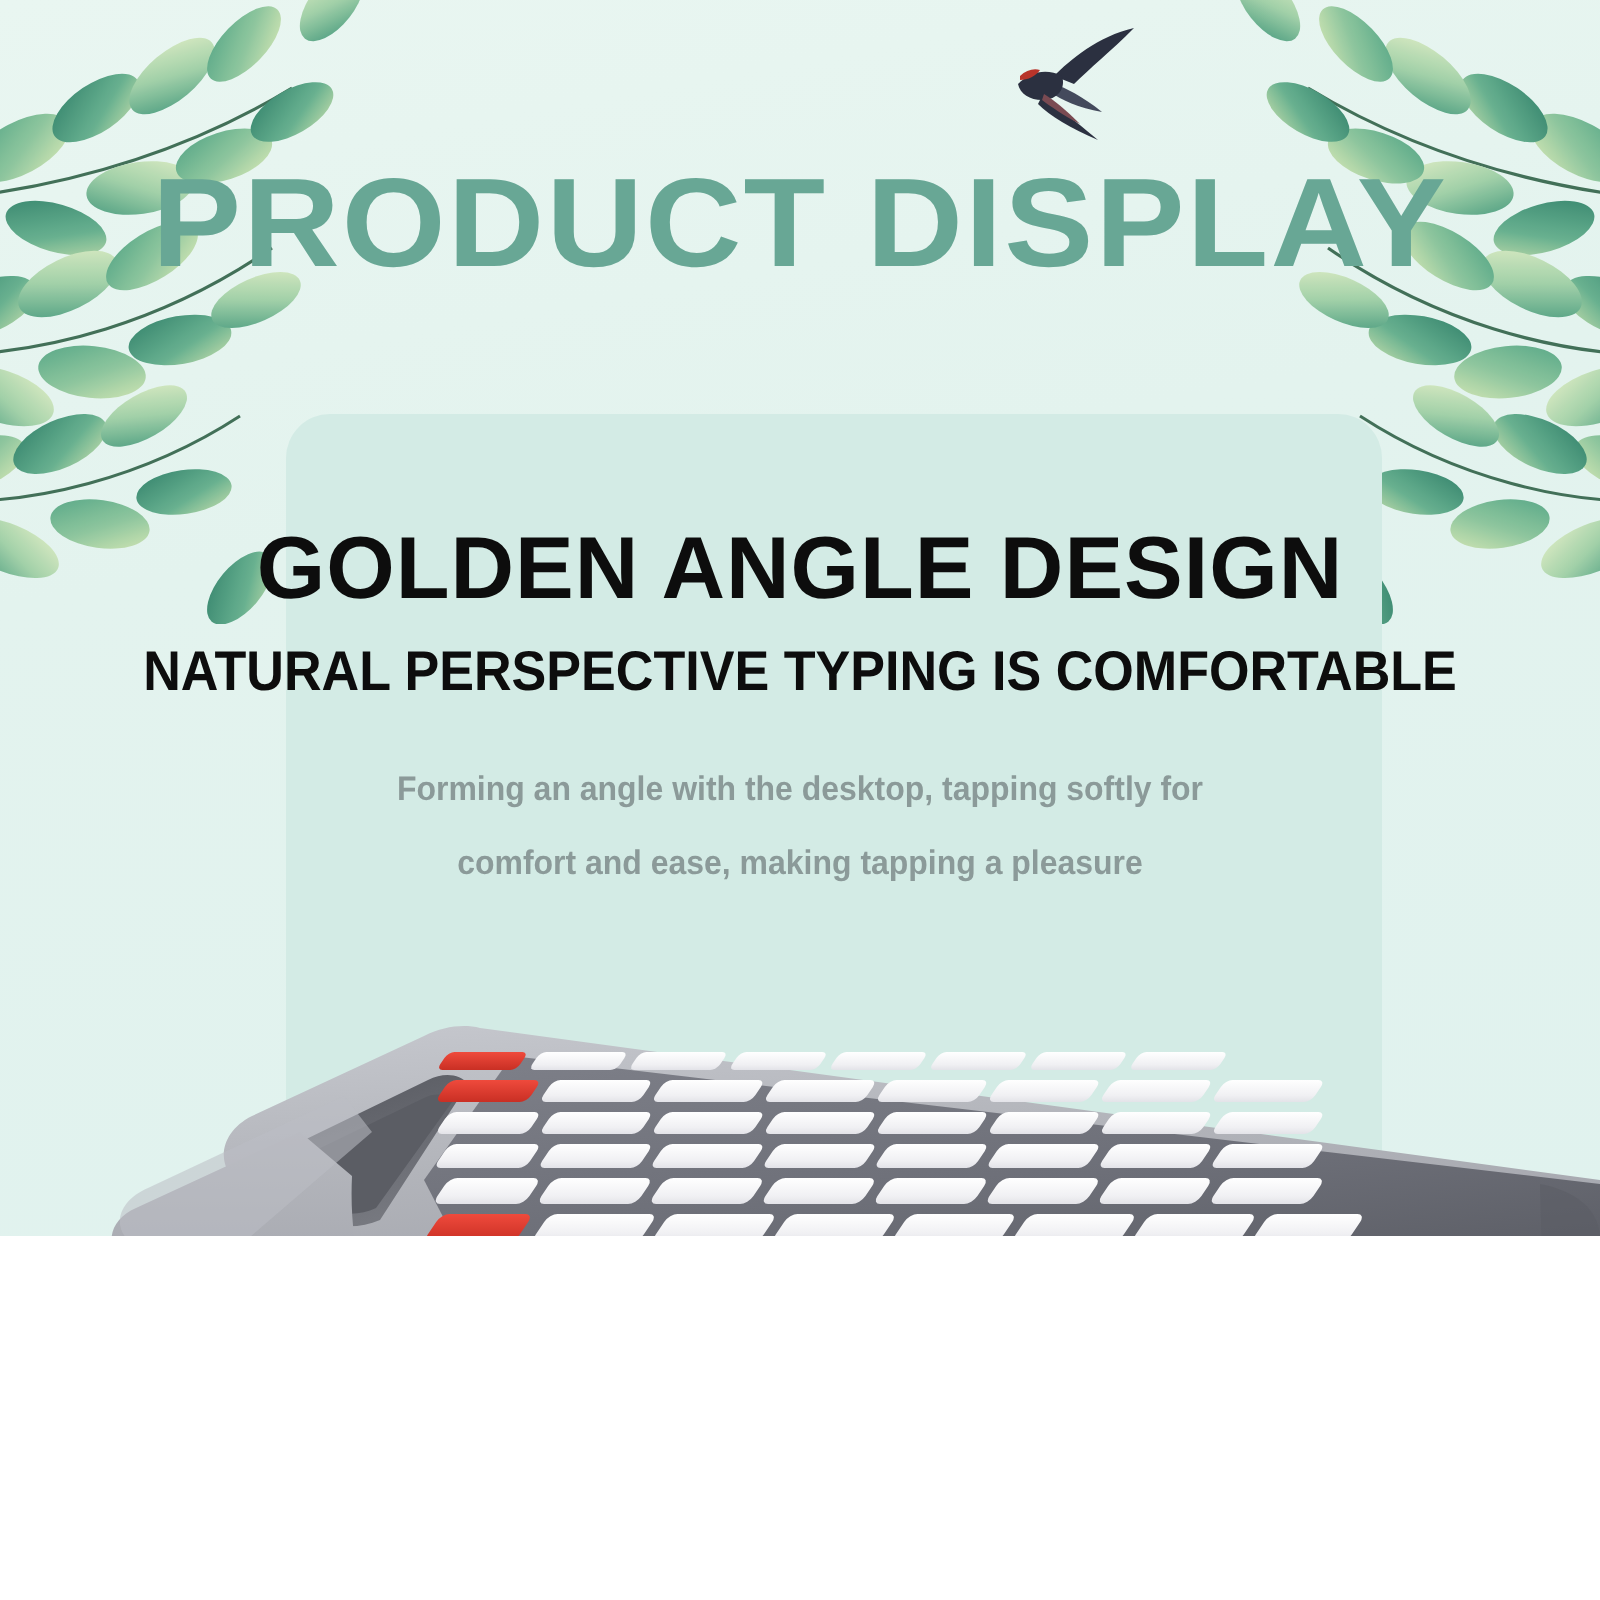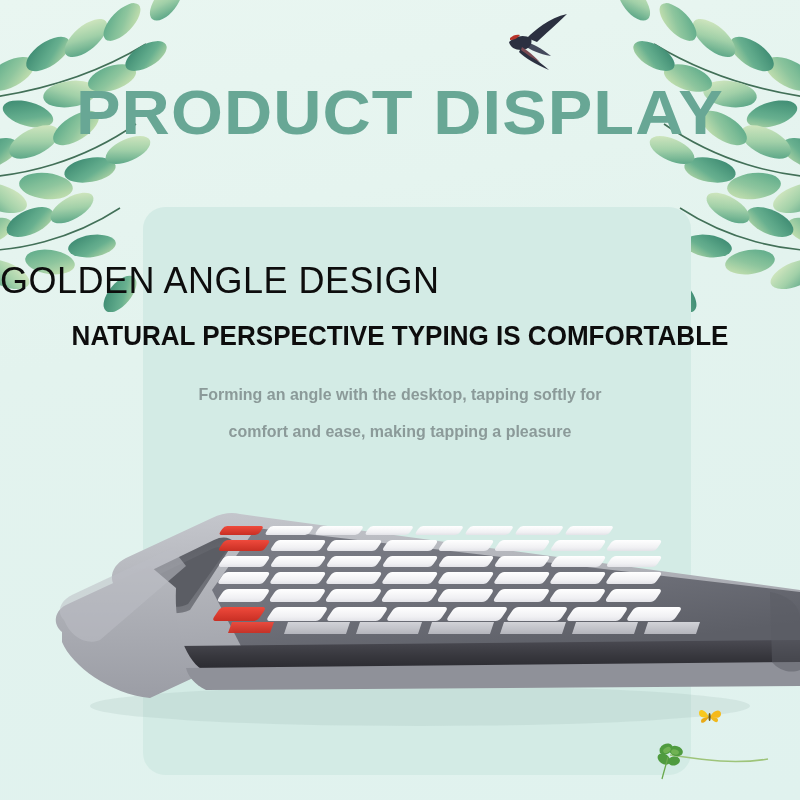--- a/index.html
+++ b/index.html
@@ -3,21 +3,21 @@
 <meta charset="utf-8">
 <style>
   html, body {
     margin: 0;
     padding: 0;
     background: #ffffff;
   }
   #page {
     position: relative;
     width: 800px;
-    height: 800px;
+    height: 618px;
     overflow: hidden;
     background: linear-gradient(170deg, #e9f6f1 0%, #e3f3ee 40%, #e0f2ee 100%);
     font-family: "Liberation Sans", sans-serif;
   }
 
   
   .leaf-cluster {
     position: absolute;
     pointer-events: none;
   }
@@ -61,22 +61,23 @@
     background: #d3ebe5;
     border-radius: 22px;
     z-index: 2;
   }
 
   #headline {
     position: absolute;
     left: 0;
     top: 260px;
     width: 800px;
-    font-weight: normal;
-    font-size: 36px;
+    text-align: center;
+    font-weight: bold;
+    font-size: 44px;
     letter-spacing: 0.5px;
     color: #0d0d0d;
     z-index: 5;
     white-space: nowrap;
   }
   #subheadline {
     position: absolute;
     left: 0;
     top: 320px;
     width: 800px;

